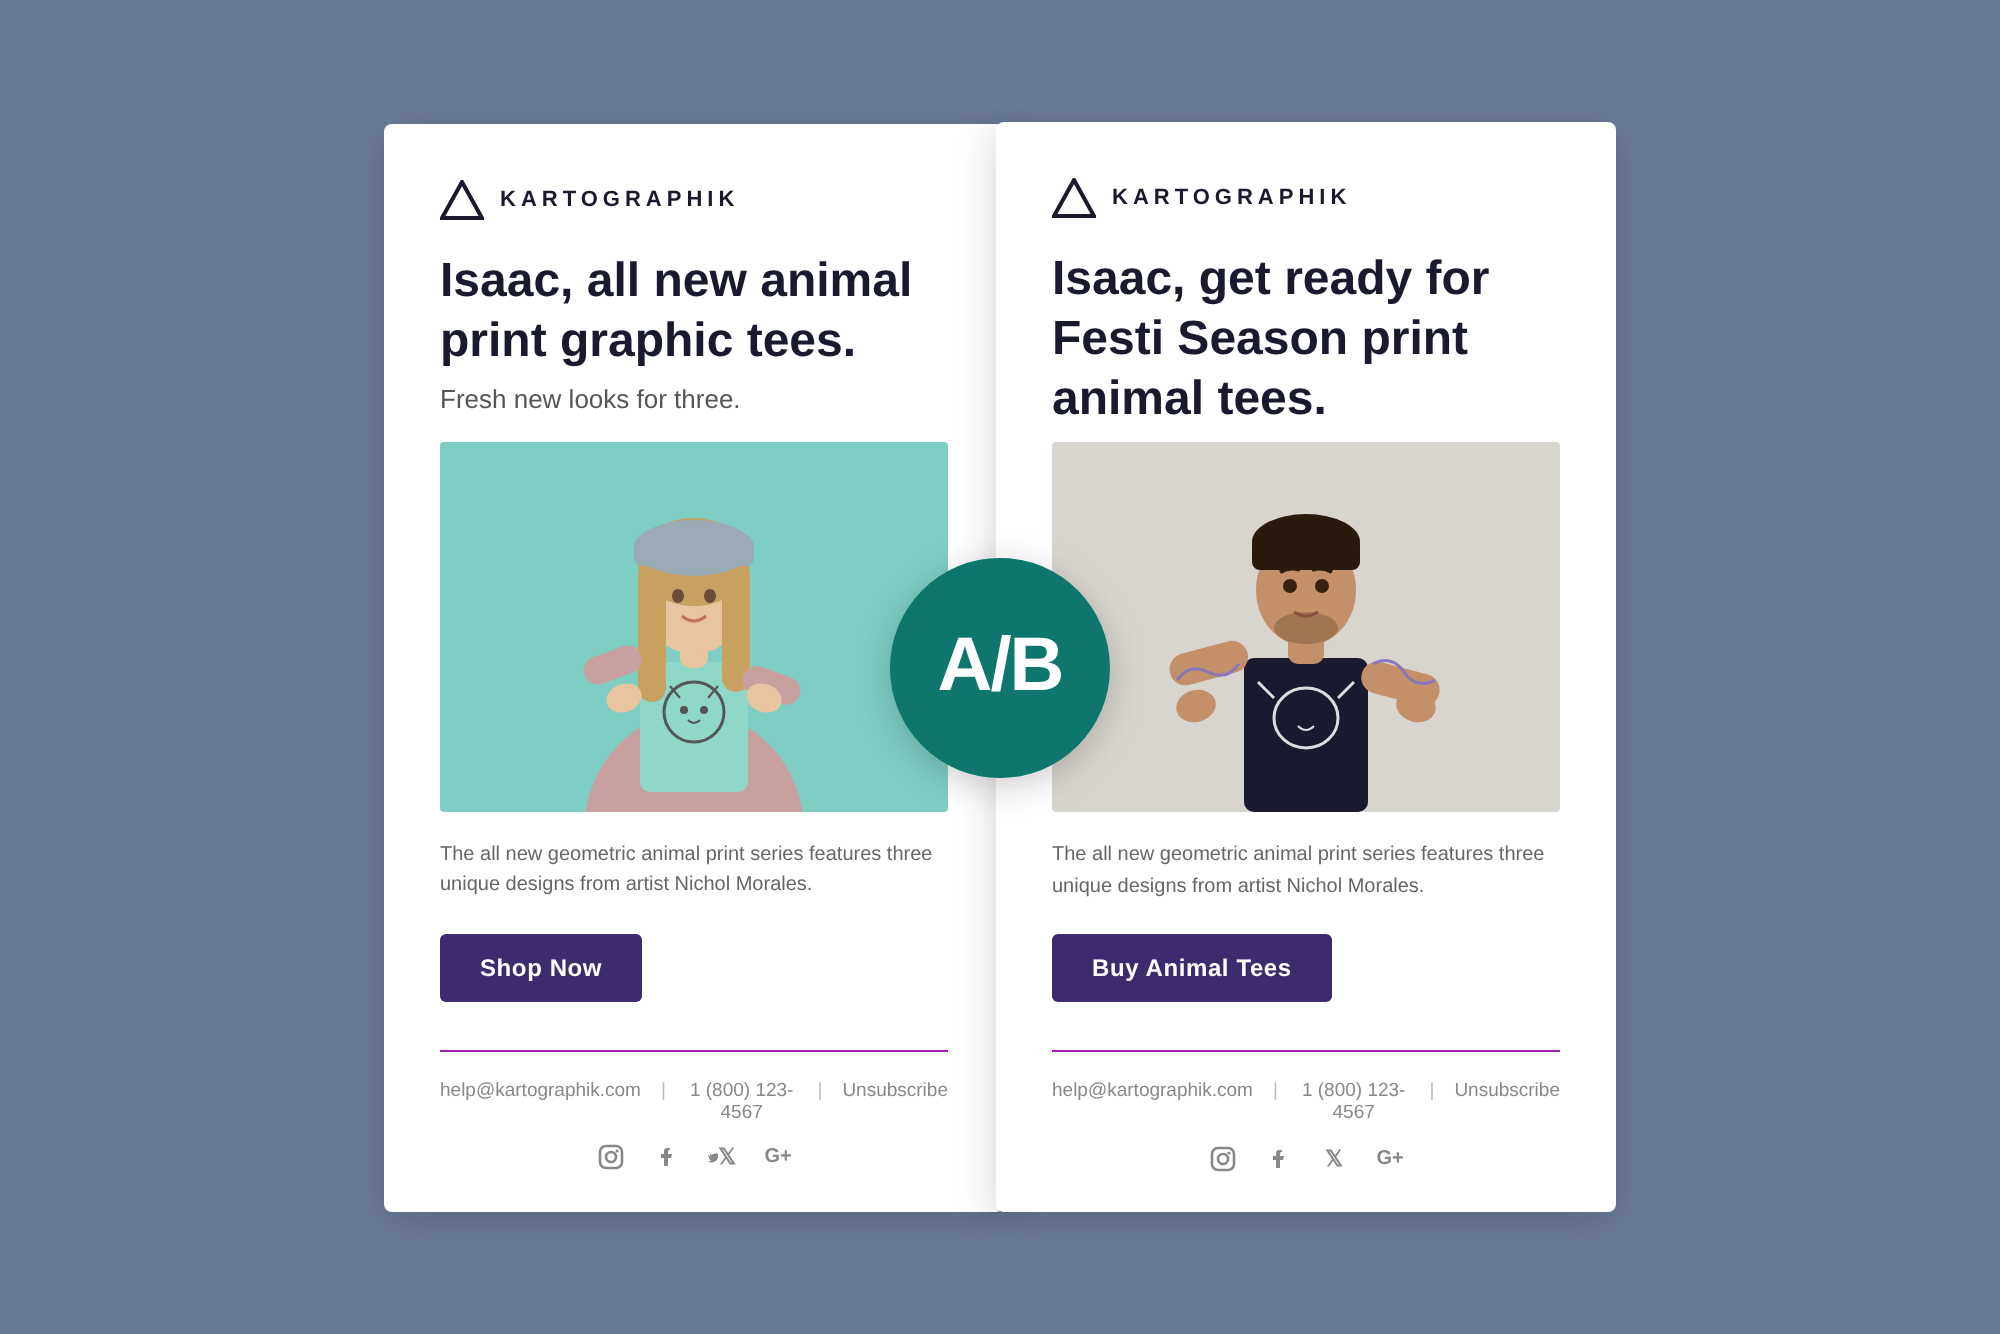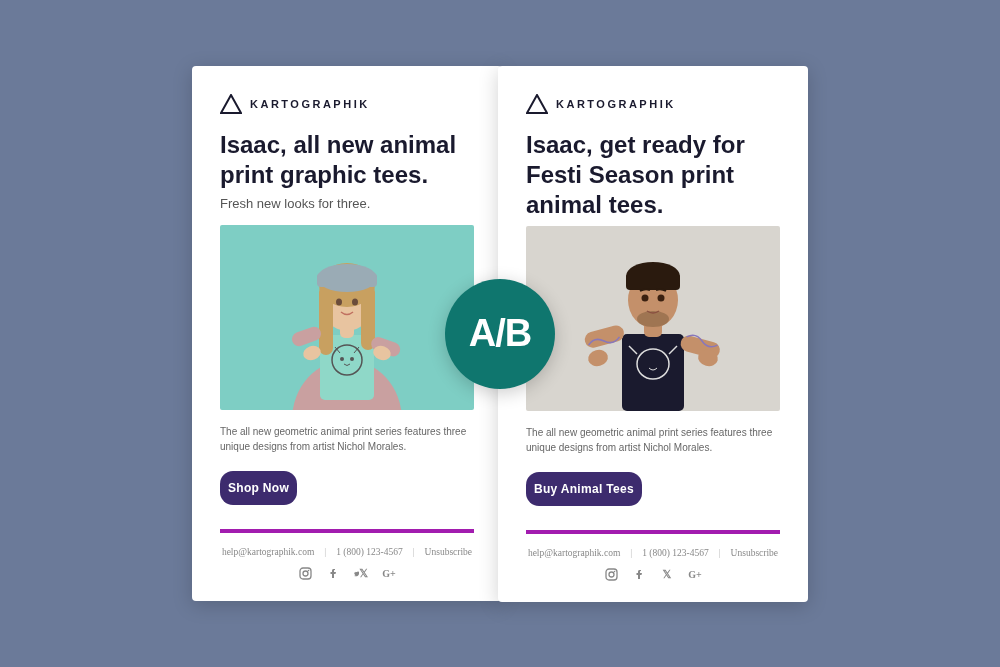--- a/index.html
+++ b/index.html
@@ -9,21 +9,21 @@
       background-color: #6b7a99;
       display: flex;
       align-items: center;
       justify-content: center;
       font-family: 'Helvetica Neue', Helvetica, Arial, sans-serif;
       overflow: hidden;
     }
 
     .container {
       display: flex;
-      align-items: flex-start;
+      align-items: center;
       justify-content: center;
       position: relative;
       gap: 16px;
     }
 
     .email-card {
       background: #ffffff;
       width: 310px;
       border-radius: 4px;
       box-shadow: 0 4px 20px rgba(0,0,0,0.18);
@@ -105,34 +105,33 @@
       line-height: 1.55;
       margin-bottom: 16px;
     }
 
     .cta-button {
       display: inline-block;
       background: #3d2b6e;
       color: #ffffff;
       font-size: 12px;
       font-weight: 600;
-      padding: 10px 8px;
-      border-radius: 13px;
+      padding: 10px 20px;
+      border-radius: 3px;
       border: none;
       cursor: pointer;
       letter-spacing: 0.3px;
       margin-bottom: 24px;
       align-self: flex-start;
     }
 
     .email-footer {
-      border-top: 4px solid #a21caf;
+      border-top: 1px solid #a21caf;
       padding-top: 14px;
       text-align: center;
-      font-family: Liberation Serif, serif;
     }
 
     .footer-links {
       font-size: 9.5px;
       color: #888;
       margin-bottom: 10px;
       display: flex;
       justify-content: center;
       gap: 10px;
     }

